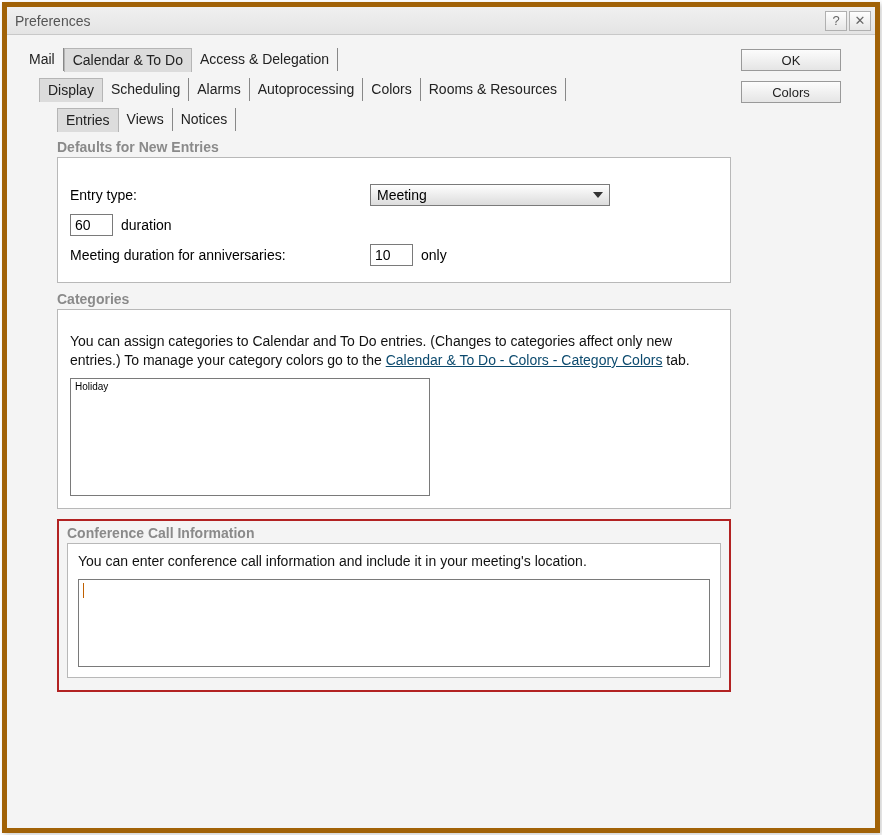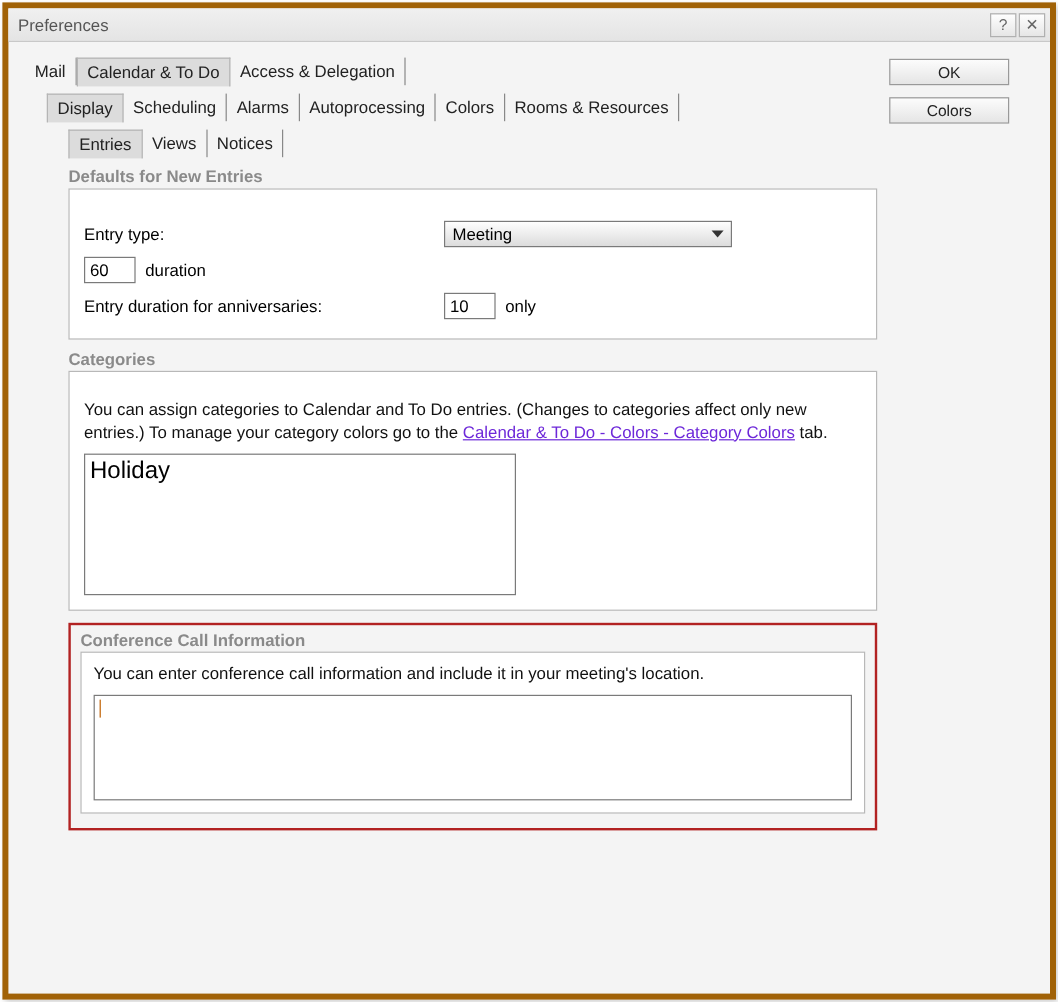--- a/index.html
+++ b/index.html
@@ -153,30 +153,30 @@
     display: flex;
     align-items: center;
   }
   .unit { margin-left: 8px; font-size: 14px; }
 
   .desc-text {
     font-size: 14px;
     color: #111;
     line-height: 1.35;
   }
-  .desc-text a { color: #6d28d9; text-decoration: underline; cursor: default; }
+  .desc-text a { color: #0c4a6e; text-decoration: underline; cursor: default; }
 
   .list-box {
     margin-top: 8px;
     width: 360px;
     height: 118px;
     border: 1px solid #7a7a7a;
     background: #fff;
     padding: 2px 4px;
-    font-size: 20px;
+    font-size: 10px;
     overflow: hidden;
   }
 
   .conf-wrap {
     border: 2px solid #b22222;
     padding: 2px 8px 12px 8px;
     margin-top: 10px;
     position: relative;
   }
   .conf-wrap .group-label { margin-top: 2px; }
@@ -258,21 +258,21 @@
             <span class="arrow"></span>
           </div>
         </div>
         <div class="form-row">
           <div class="num-input">
               <span>60</span>
             </div>
           <div class="unit">duration</div>
         </div>
         <div class="form-row">
-          <div class="label">Entry duration for anniversaries:</div>
+          <div class="label">Meeting duration for anniversaries:</div>
           <div class="num-input">
               <span>10</span>
             </div>
           <div class="unit">only</div>
         </div>
       </div>
 
       <div class="group-label">Categories</div>
       <div class="group-box">
         <div class="desc-text">

